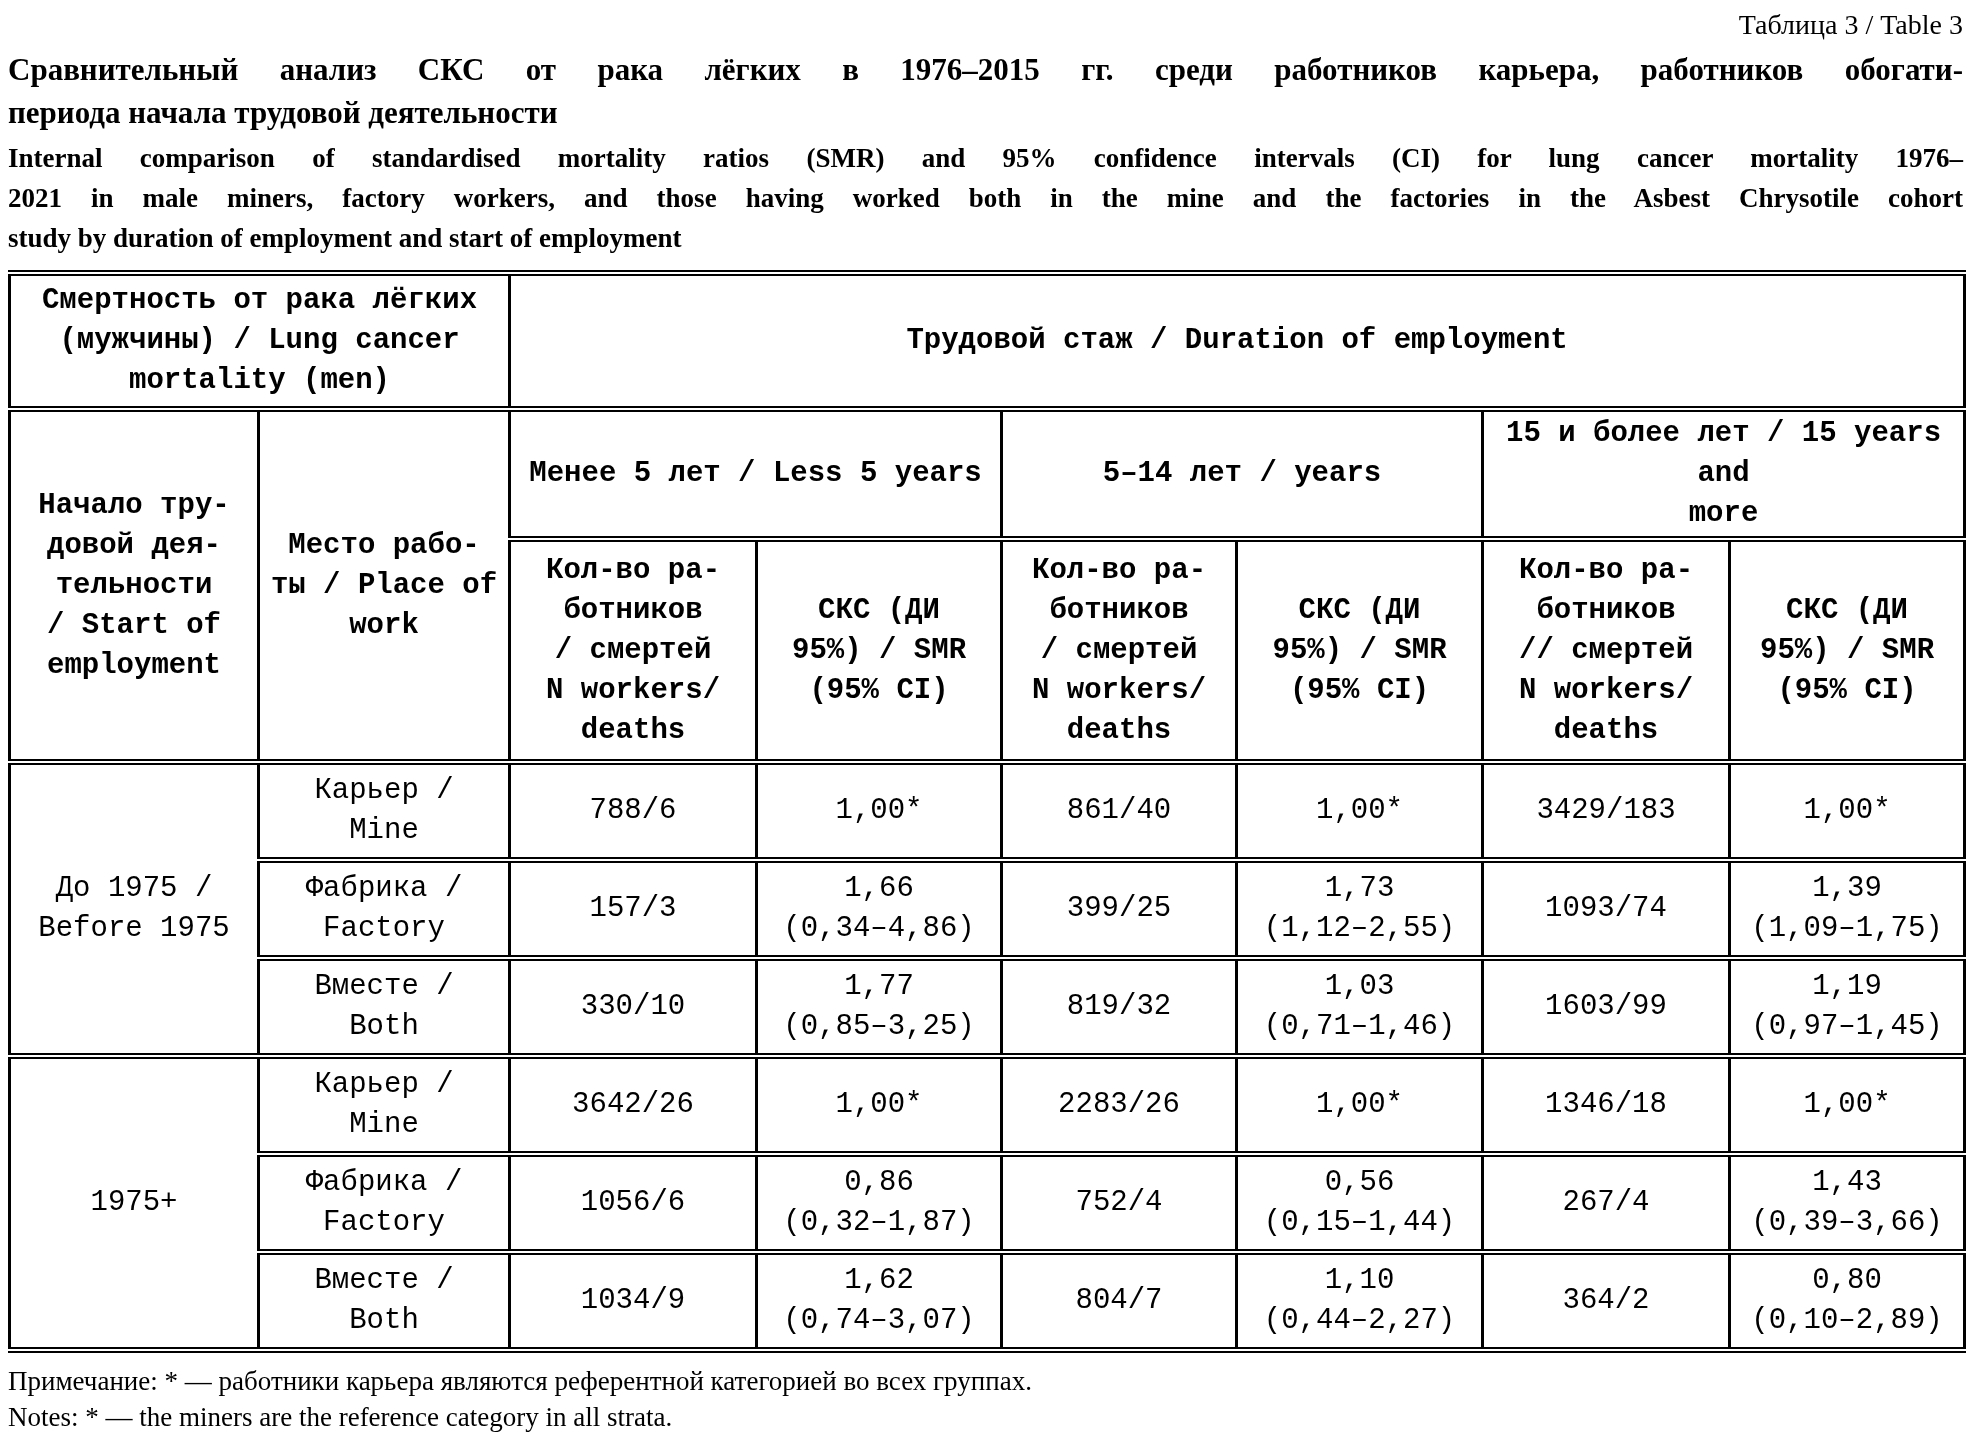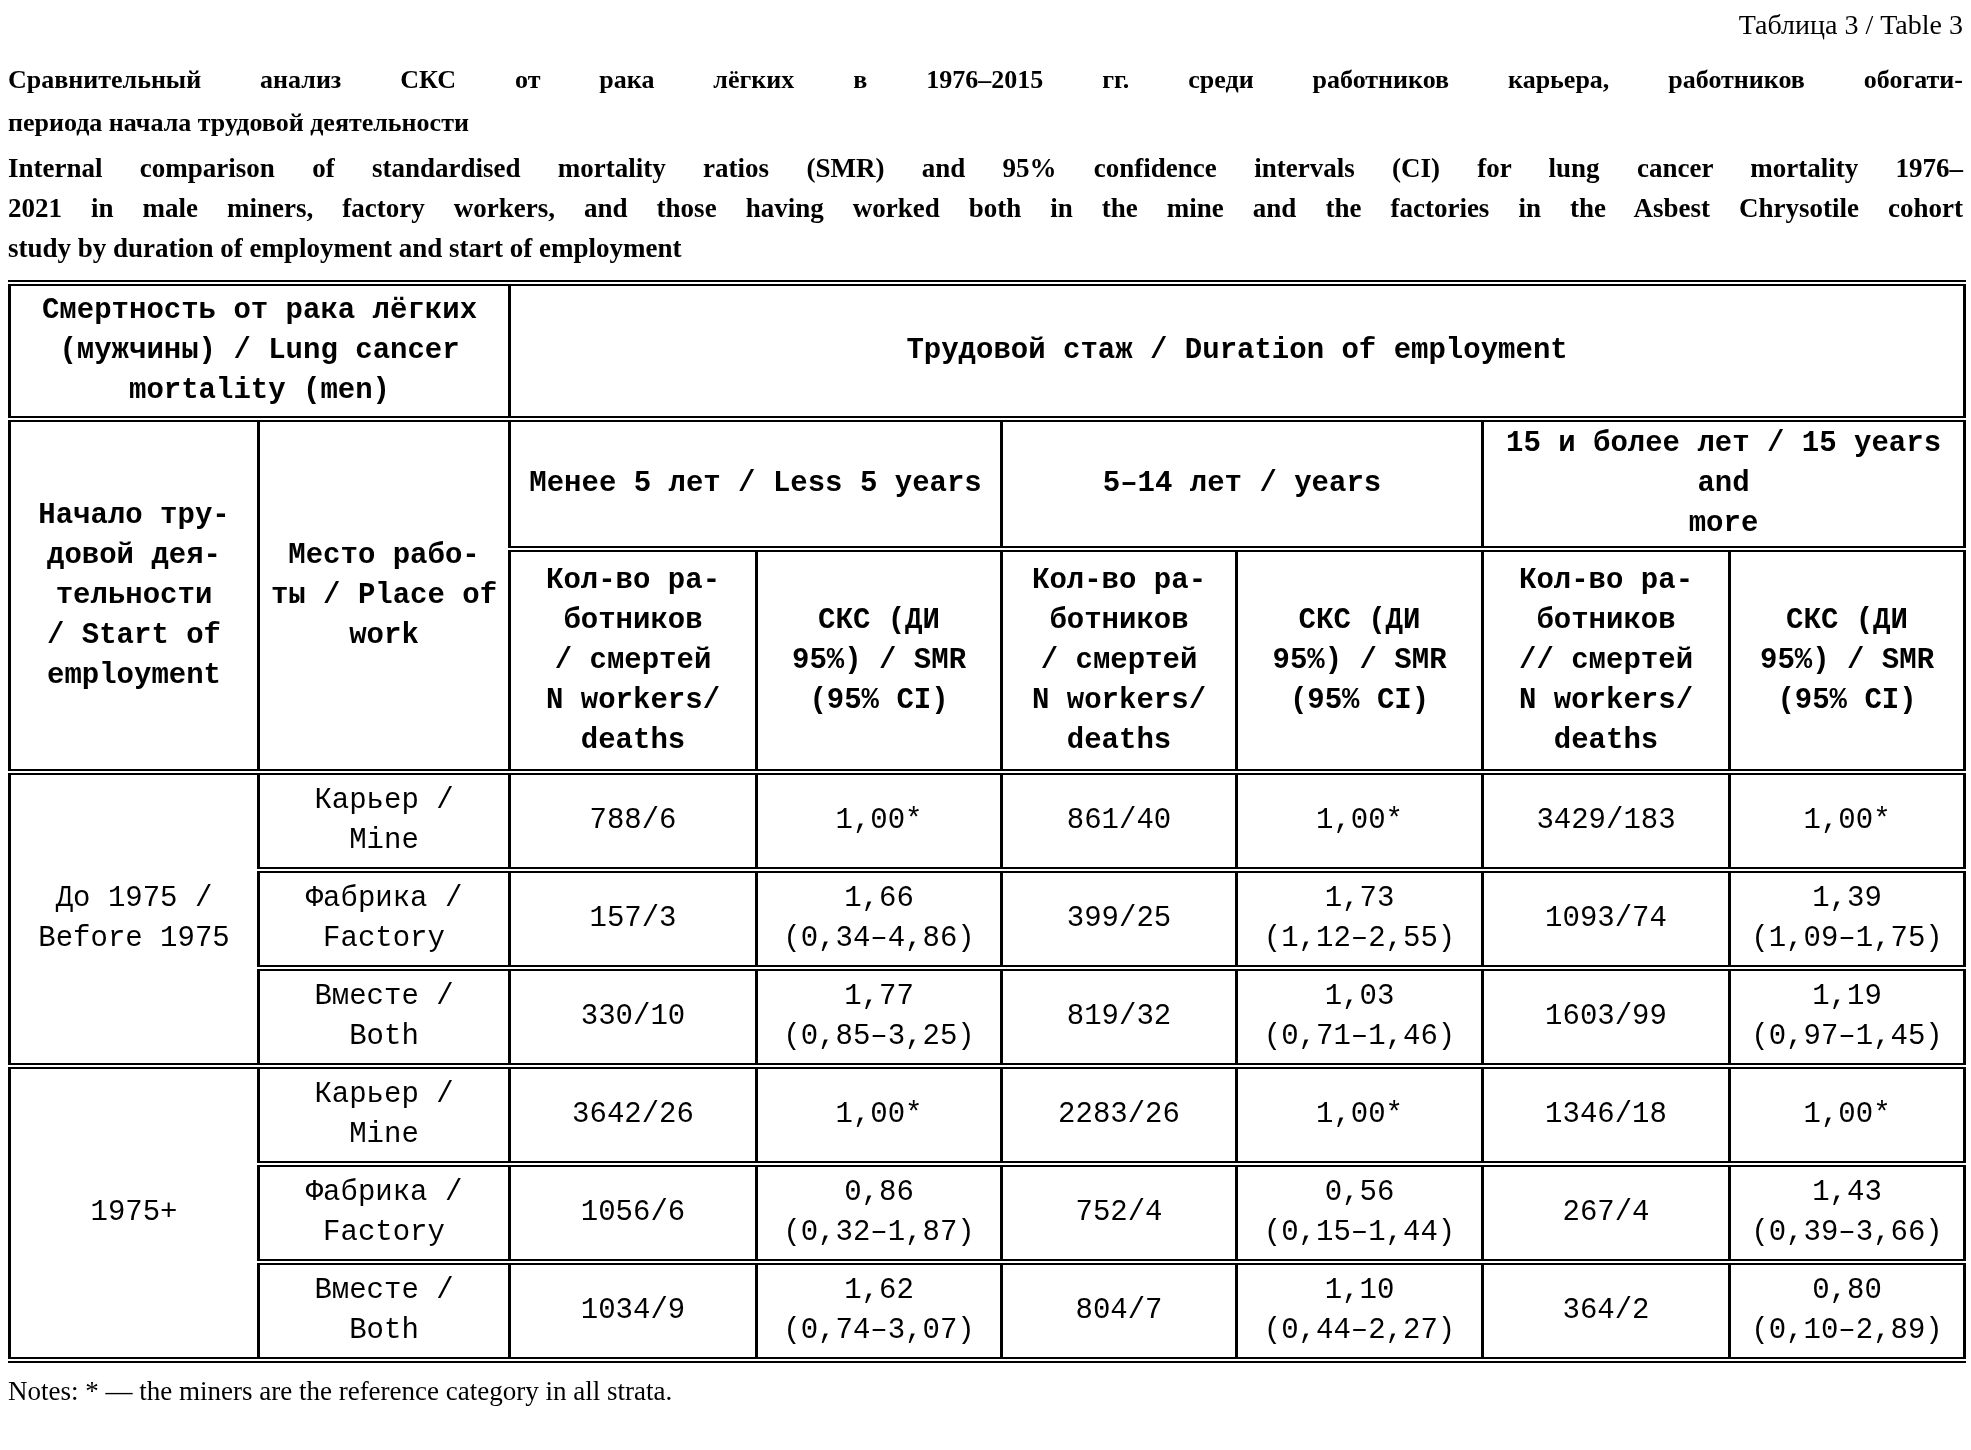--- a/index.html
+++ b/index.html
@@ -13,23 +13,23 @@
     color: #000000;
     font-family: "Liberation Serif", "DejaVu Serif", serif;
   }
   .caption { width: 1955px; }
   .tbl-label {
     text-align: right;
     font-size: 28px;
     line-height: 34px;
   }
   .title-ru {
-    margin-top: 16px;
+    margin-top: 6px;
     font-weight: bold;
-    font-size: 26px;
+    font-size: 31px;
     line-height: 43px;
   }
   .title-en {
     margin-top: 4px;
     font-weight: bold;
     font-size: 27px;
     line-height: 40px;
   }
   .jline { text-align: justify; text-align-last: justify; }
 
@@ -217,16 +217,17 @@
         <td class="pre">1,10
 (0,44–2,27)</td>
         <td class="pre">364/2</td>
         <td class="pre">0,80
 (0,10–2,89)</td>
       </tr>
     </tbody>
   </table>
 
   <div class="notes">
+    <div>Примечание: * — работники карьера являются референтной категорией во всех группах.</div>
     <div>Notes: * — the miners are the reference category in all strata.</div>
   </div>
 
 </div>
 
 </body></html>

